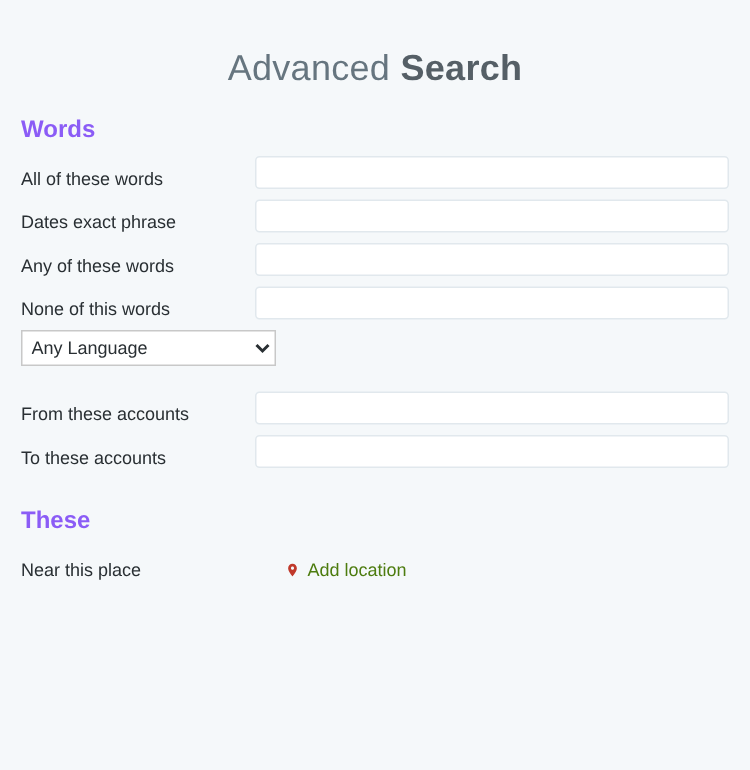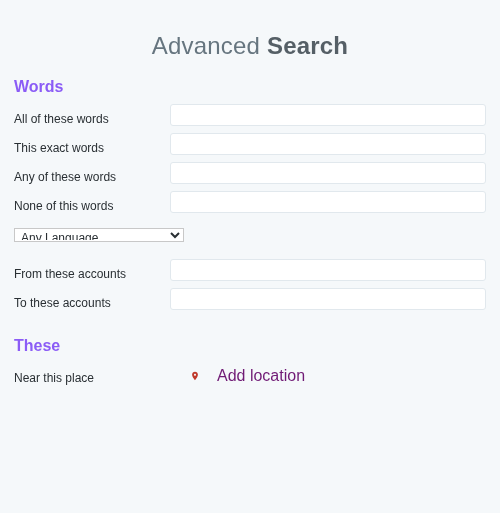--- a/index.html
+++ b/index.html
@@ -62,33 +62,33 @@
       border: 1px solid #e1e8ed;
       border-radius: 3px;
       background: #fff;
       padding: 2px 6px;
       font-size: 12px;
       color: #292f33;
       outline: none;
     }
     select {
       width: 170px;
-      height: 14px;
+      height: 24px;
       border: 1px solid #c8c8c8;
       background: #fff;
       font-size: 12px;
       color: #292f33;
       padding: 1px 2px;
     }
     .add-location {
       display: inline-flex;
       align-items: center;
-      gap: 17px;
-      color: #701a75;
-      font-size: 16px;
+      gap: 5px;
+      color: #4d7c0f;
+      font-size: 12px;
       cursor: pointer;
       margin-left: 20px;
     }
     .add-location svg {
       width: 10px;
       height: 14px;
       fill: #c0392b;
     }
     .spacer-md { height: 10px; }
   </style>
@@ -104,21 +104,21 @@
   <h2 class="section">Words</h2>
 
   <div class="row">
     <div class="label">All of these words</div>
     <div class="control">
       <input type="text" value="" style="">
     </div>
   </div>
 
   <div class="row">
-    <div class="label">This exact words</div>
+    <div class="label">Dates exact phrase</div>
     <div class="control">
       <input type="text" value="" style="">
     </div>
   </div>
 
   <div class="row">
     <div class="label">Any of these words</div>
     <div class="control">
       <input type="text" value="" style="">
     </div>

